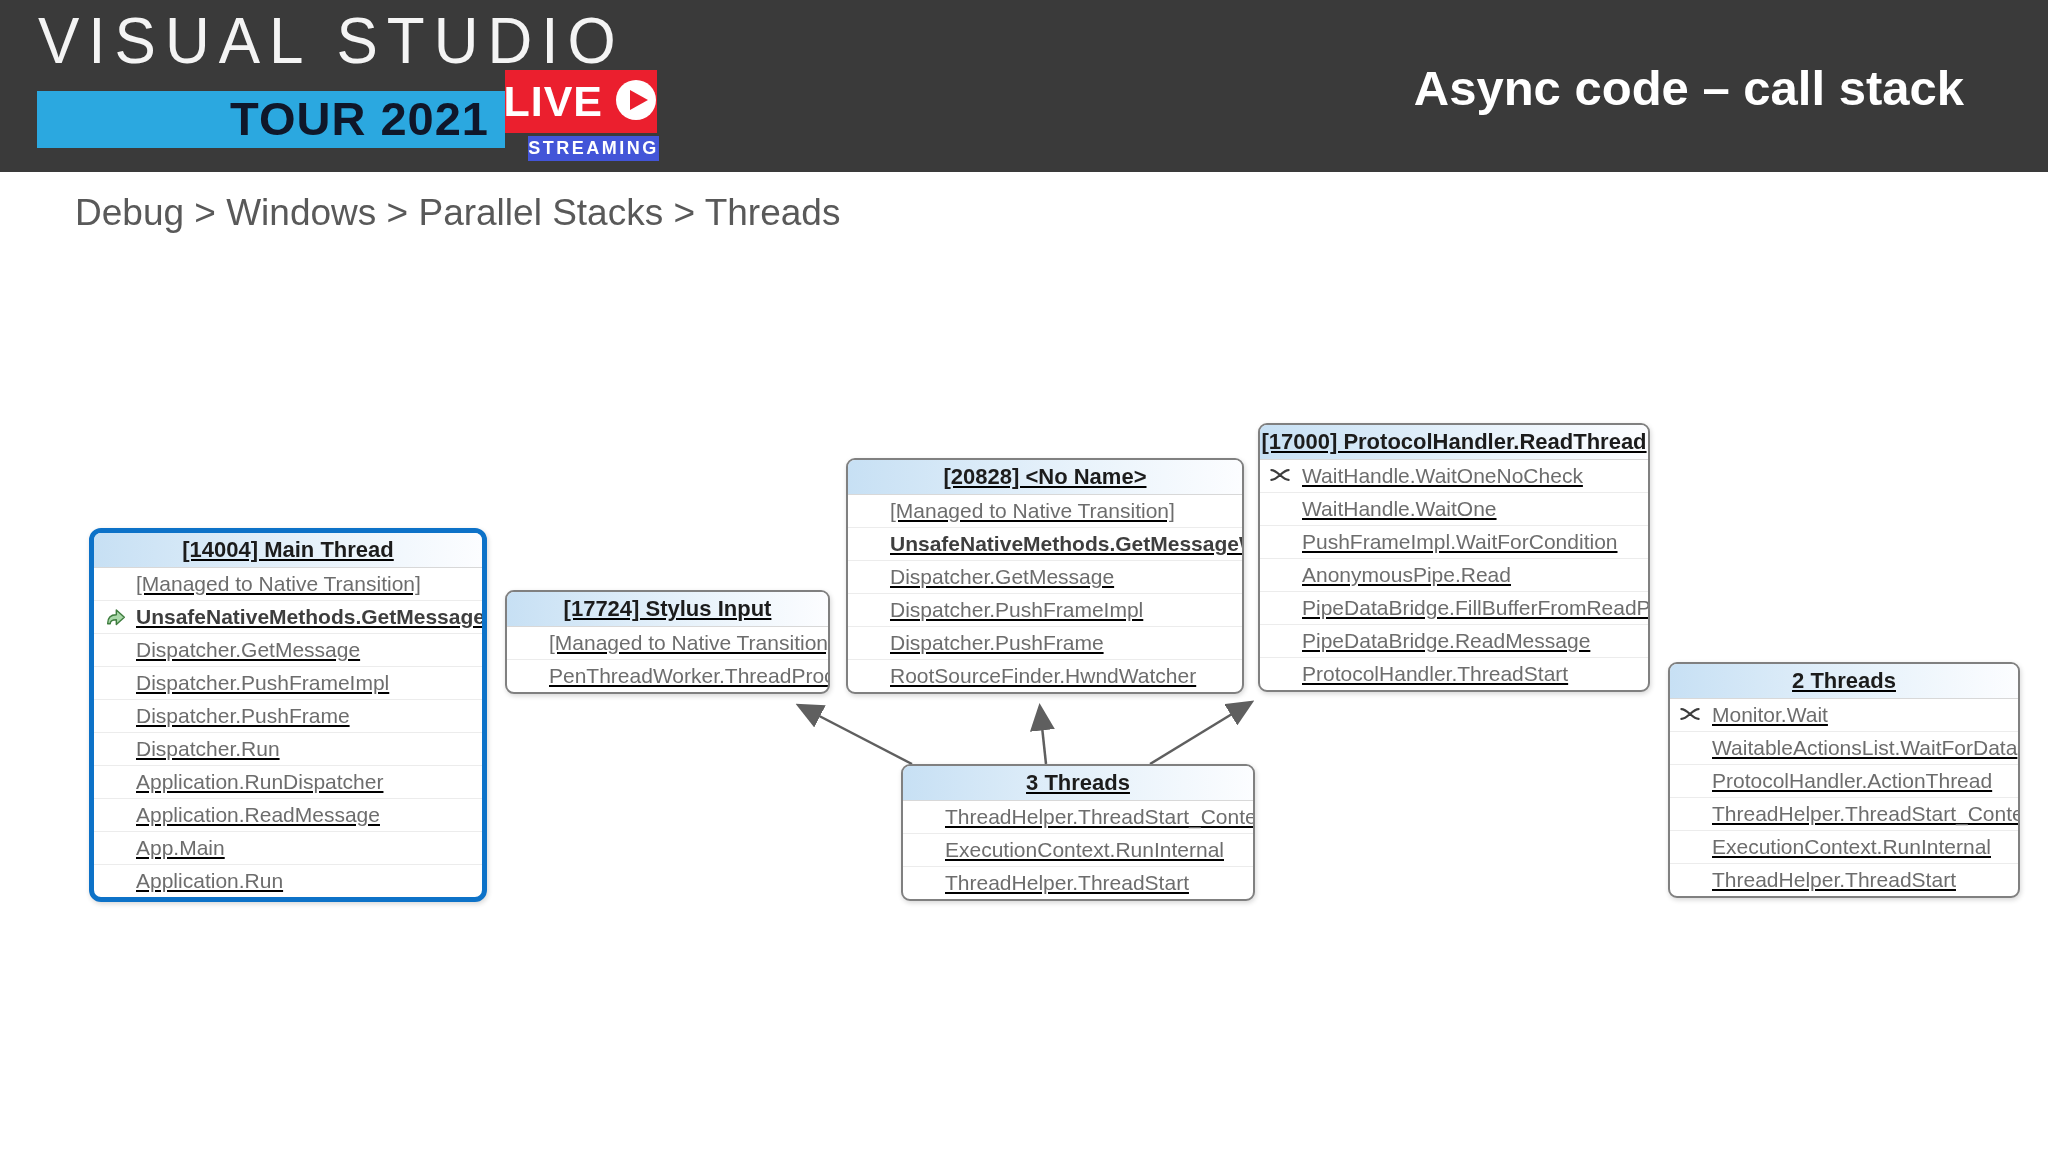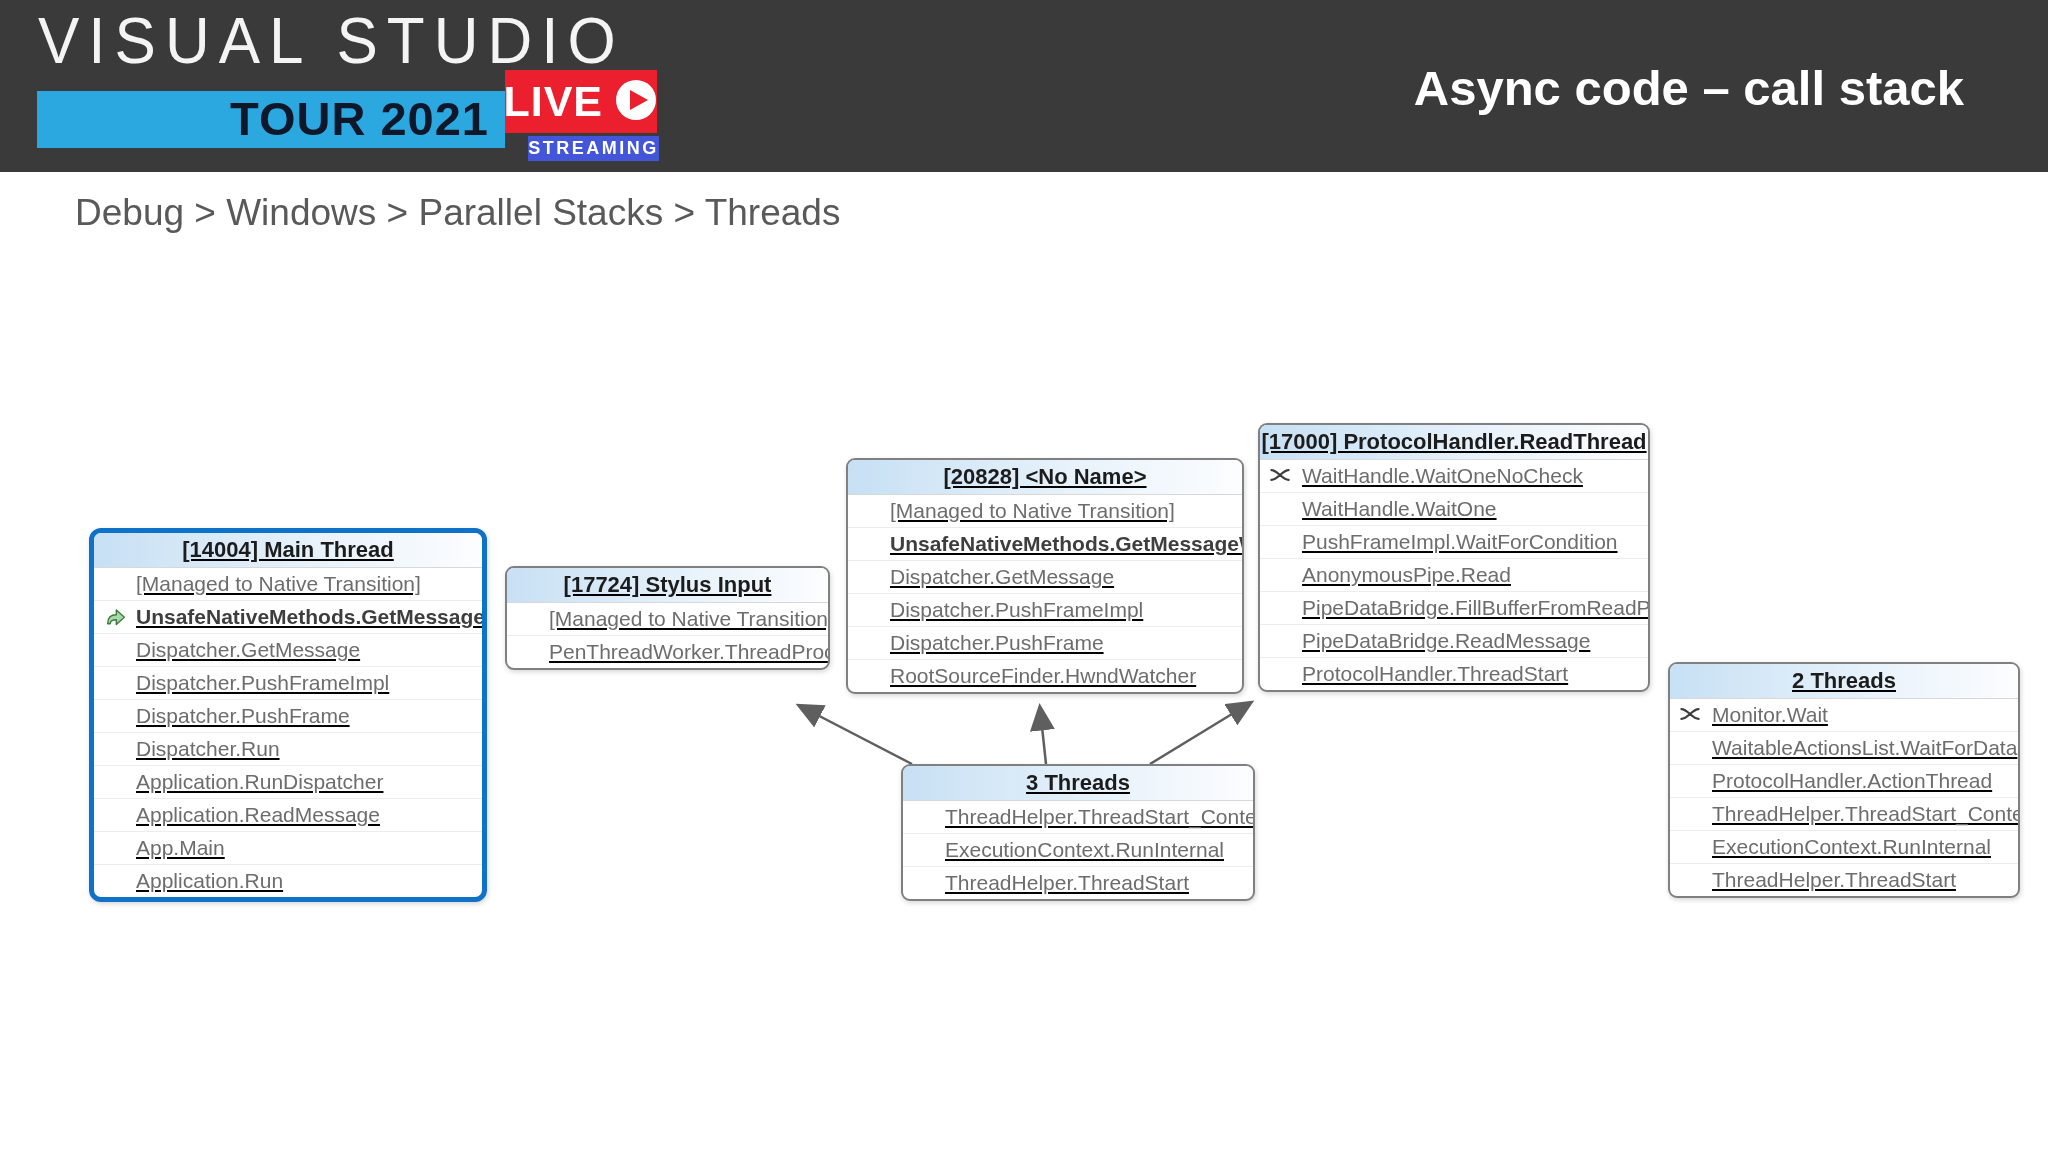--- a/index.html
+++ b/index.html
@@ -95,21 +95,21 @@
           </span><span class="row-label">UnsafeNativeMethods.GetMessageW</span></div>
         <div class="stack-row"><span class="row-icon"></span><span class="row-label">Dispatcher.GetMessage</span></div>
         <div class="stack-row"><span class="row-icon"></span><span class="row-label">Dispatcher.PushFrameImpl</span></div>
         <div class="stack-row"><span class="row-icon"></span><span class="row-label">Dispatcher.PushFrame</span></div>
         <div class="stack-row"><span class="row-icon"></span><span class="row-label">Dispatcher.Run</span></div>
         <div class="stack-row"><span class="row-icon"></span><span class="row-label">Application.RunDispatcher</span></div>
         <div class="stack-row"><span class="row-icon"></span><span class="row-label">Application.ReadMessage</span></div>
         <div class="stack-row"><span class="row-icon"></span><span class="row-label">App.Main</span></div>
         <div class="stack-row"><span class="row-icon"></span><span class="row-label">Application.Run</span></div>
       </div>
-      <div class="stack-box" style="left: 505px; top: 566px; width: 325px;">
+      <div class="stack-box" style="left: 505px; top: 590px; width: 325px;">
         <div class="stack-header">[17724] Stylus Input</div>
         <div class="stack-row"><span class="row-icon"></span><span class="row-label">[Managed to Native Transition]</span></div>
         <div class="stack-row"><span class="row-icon"></span><span class="row-label">PenThreadWorker.ThreadProc</span></div>
       </div>
       <div class="stack-box" style="left: 846px; top: 458px; width: 398px;">
         <div class="stack-header">[20828] &lt;No Name&gt;</div>
         <div class="stack-row"><span class="row-icon"></span><span class="row-label">[Managed to Native Transition]</span></div>
         <div class="stack-row bold"><span class="row-icon"></span><span class="row-label">UnsafeNativeMethods.GetMessageW</span></div>
         <div class="stack-row"><span class="row-icon"></span><span class="row-label">Dispatcher.GetMessage</span></div>
         <div class="stack-row"><span class="row-icon"></span><span class="row-label">Dispatcher.PushFrameImpl</span></div>

